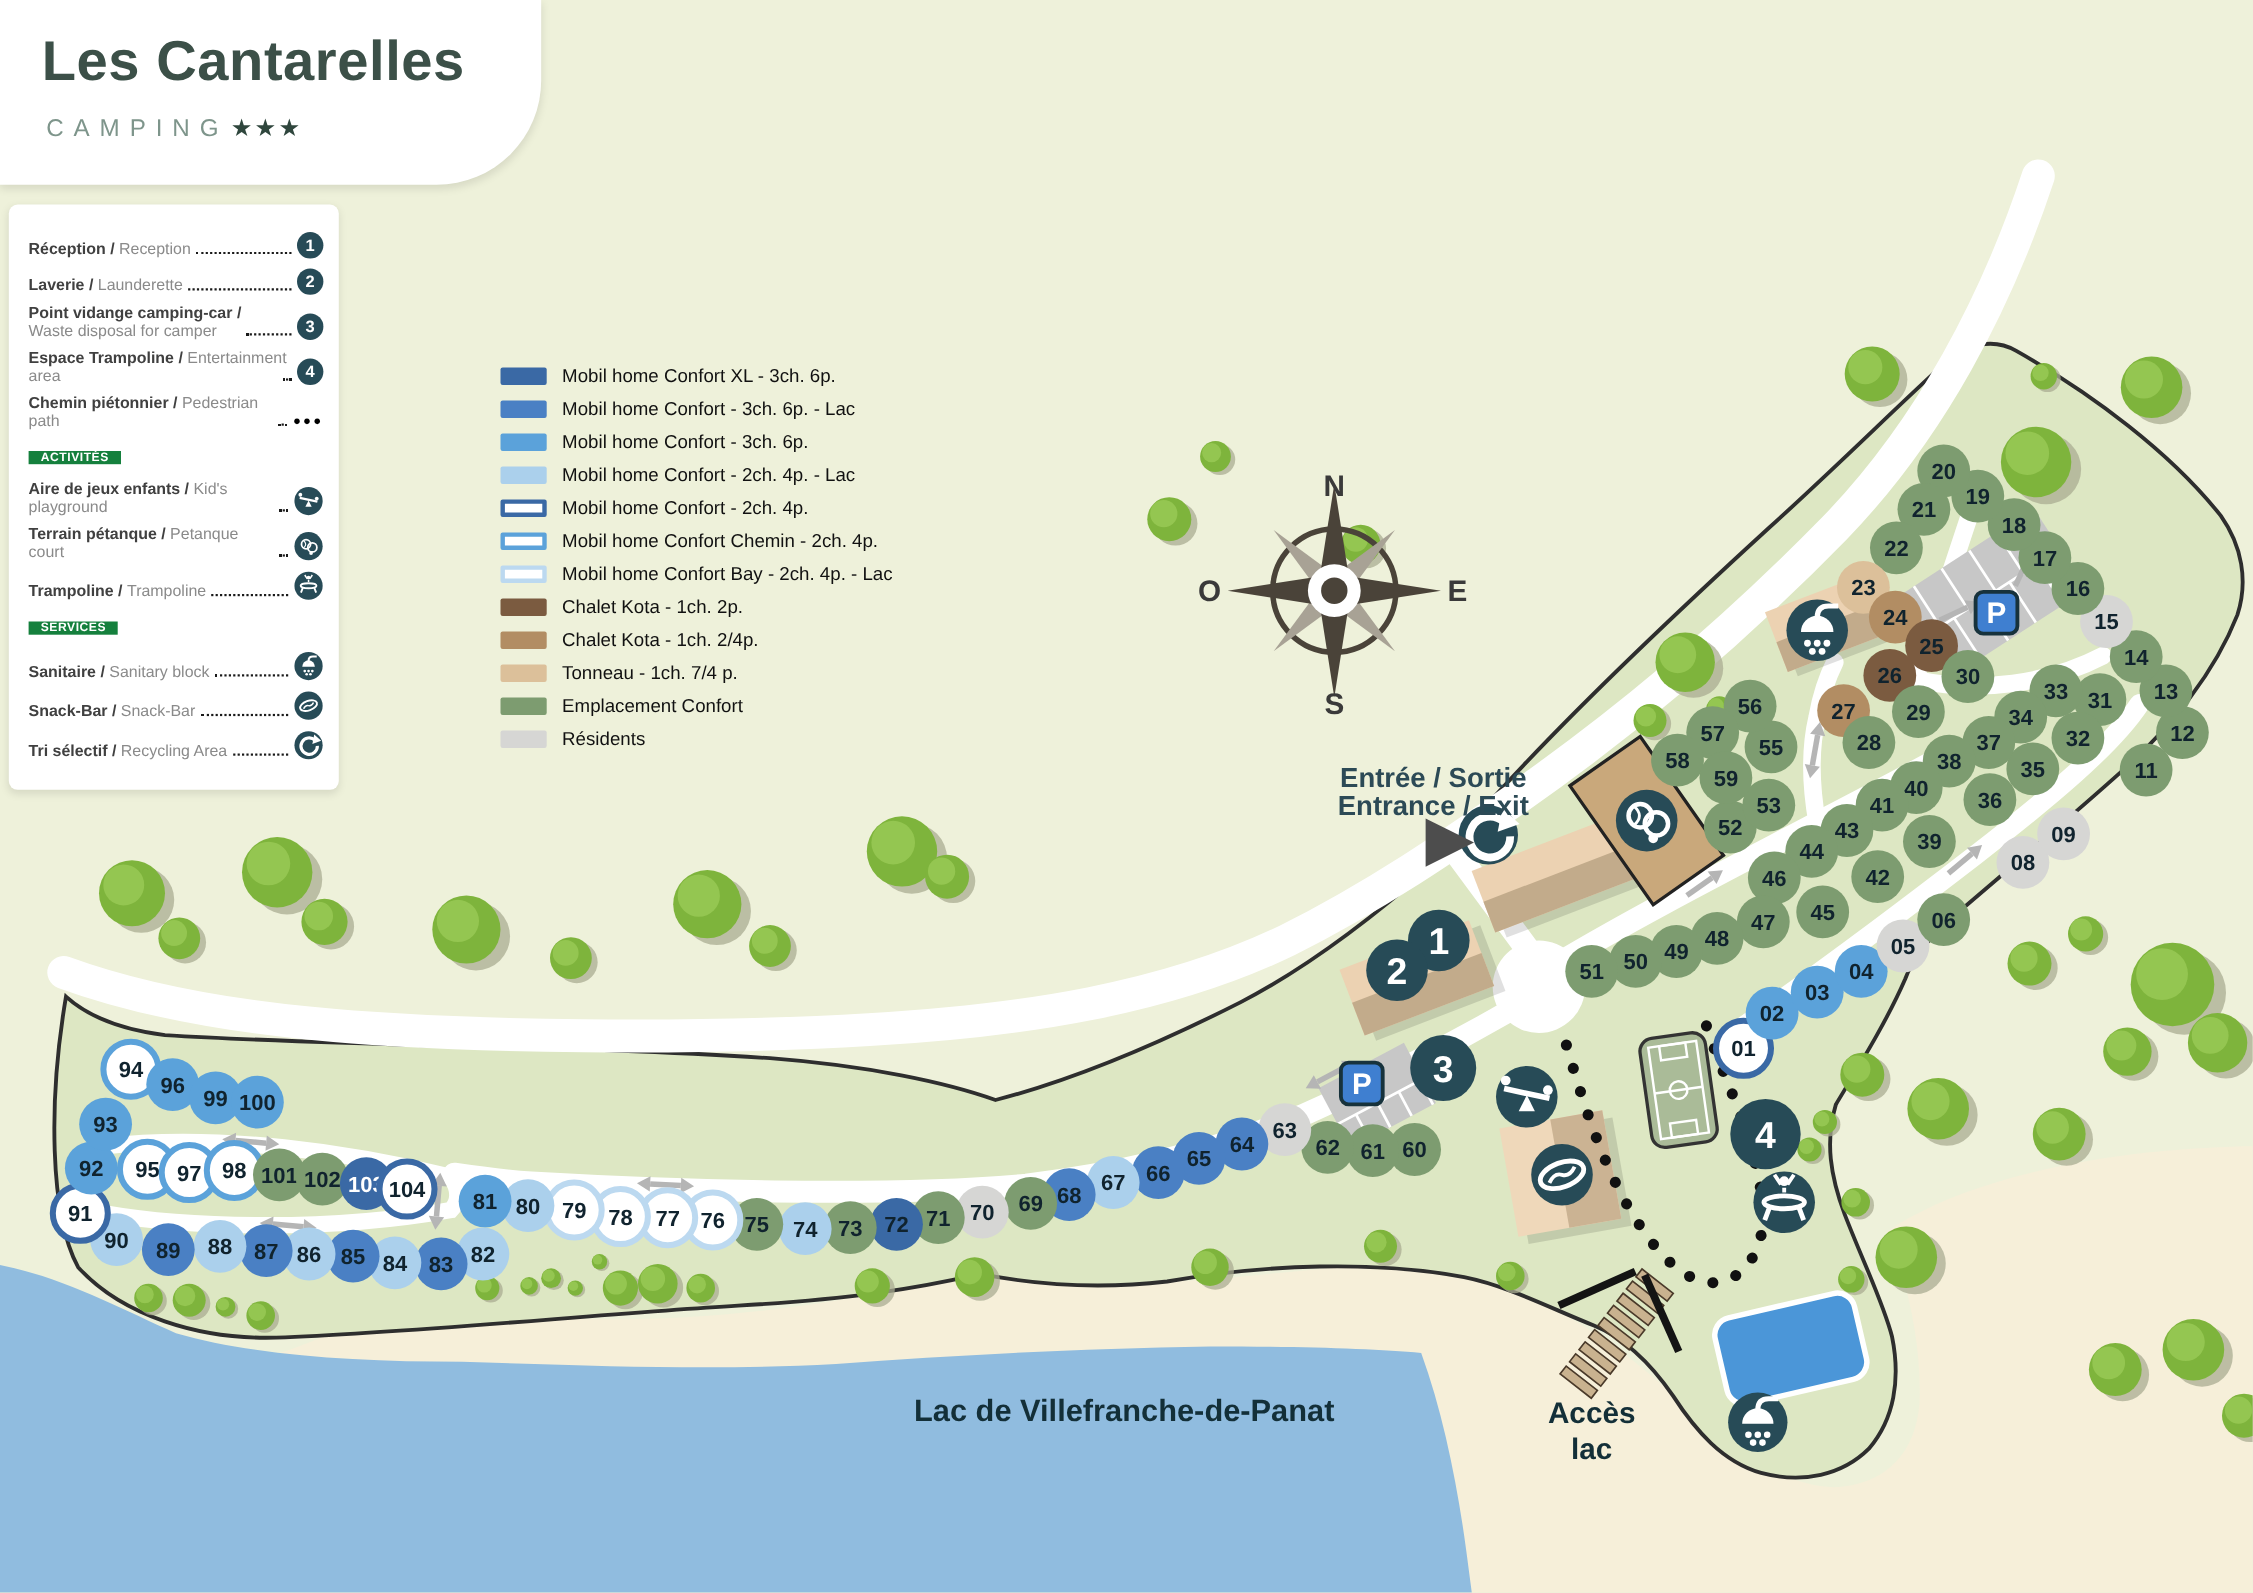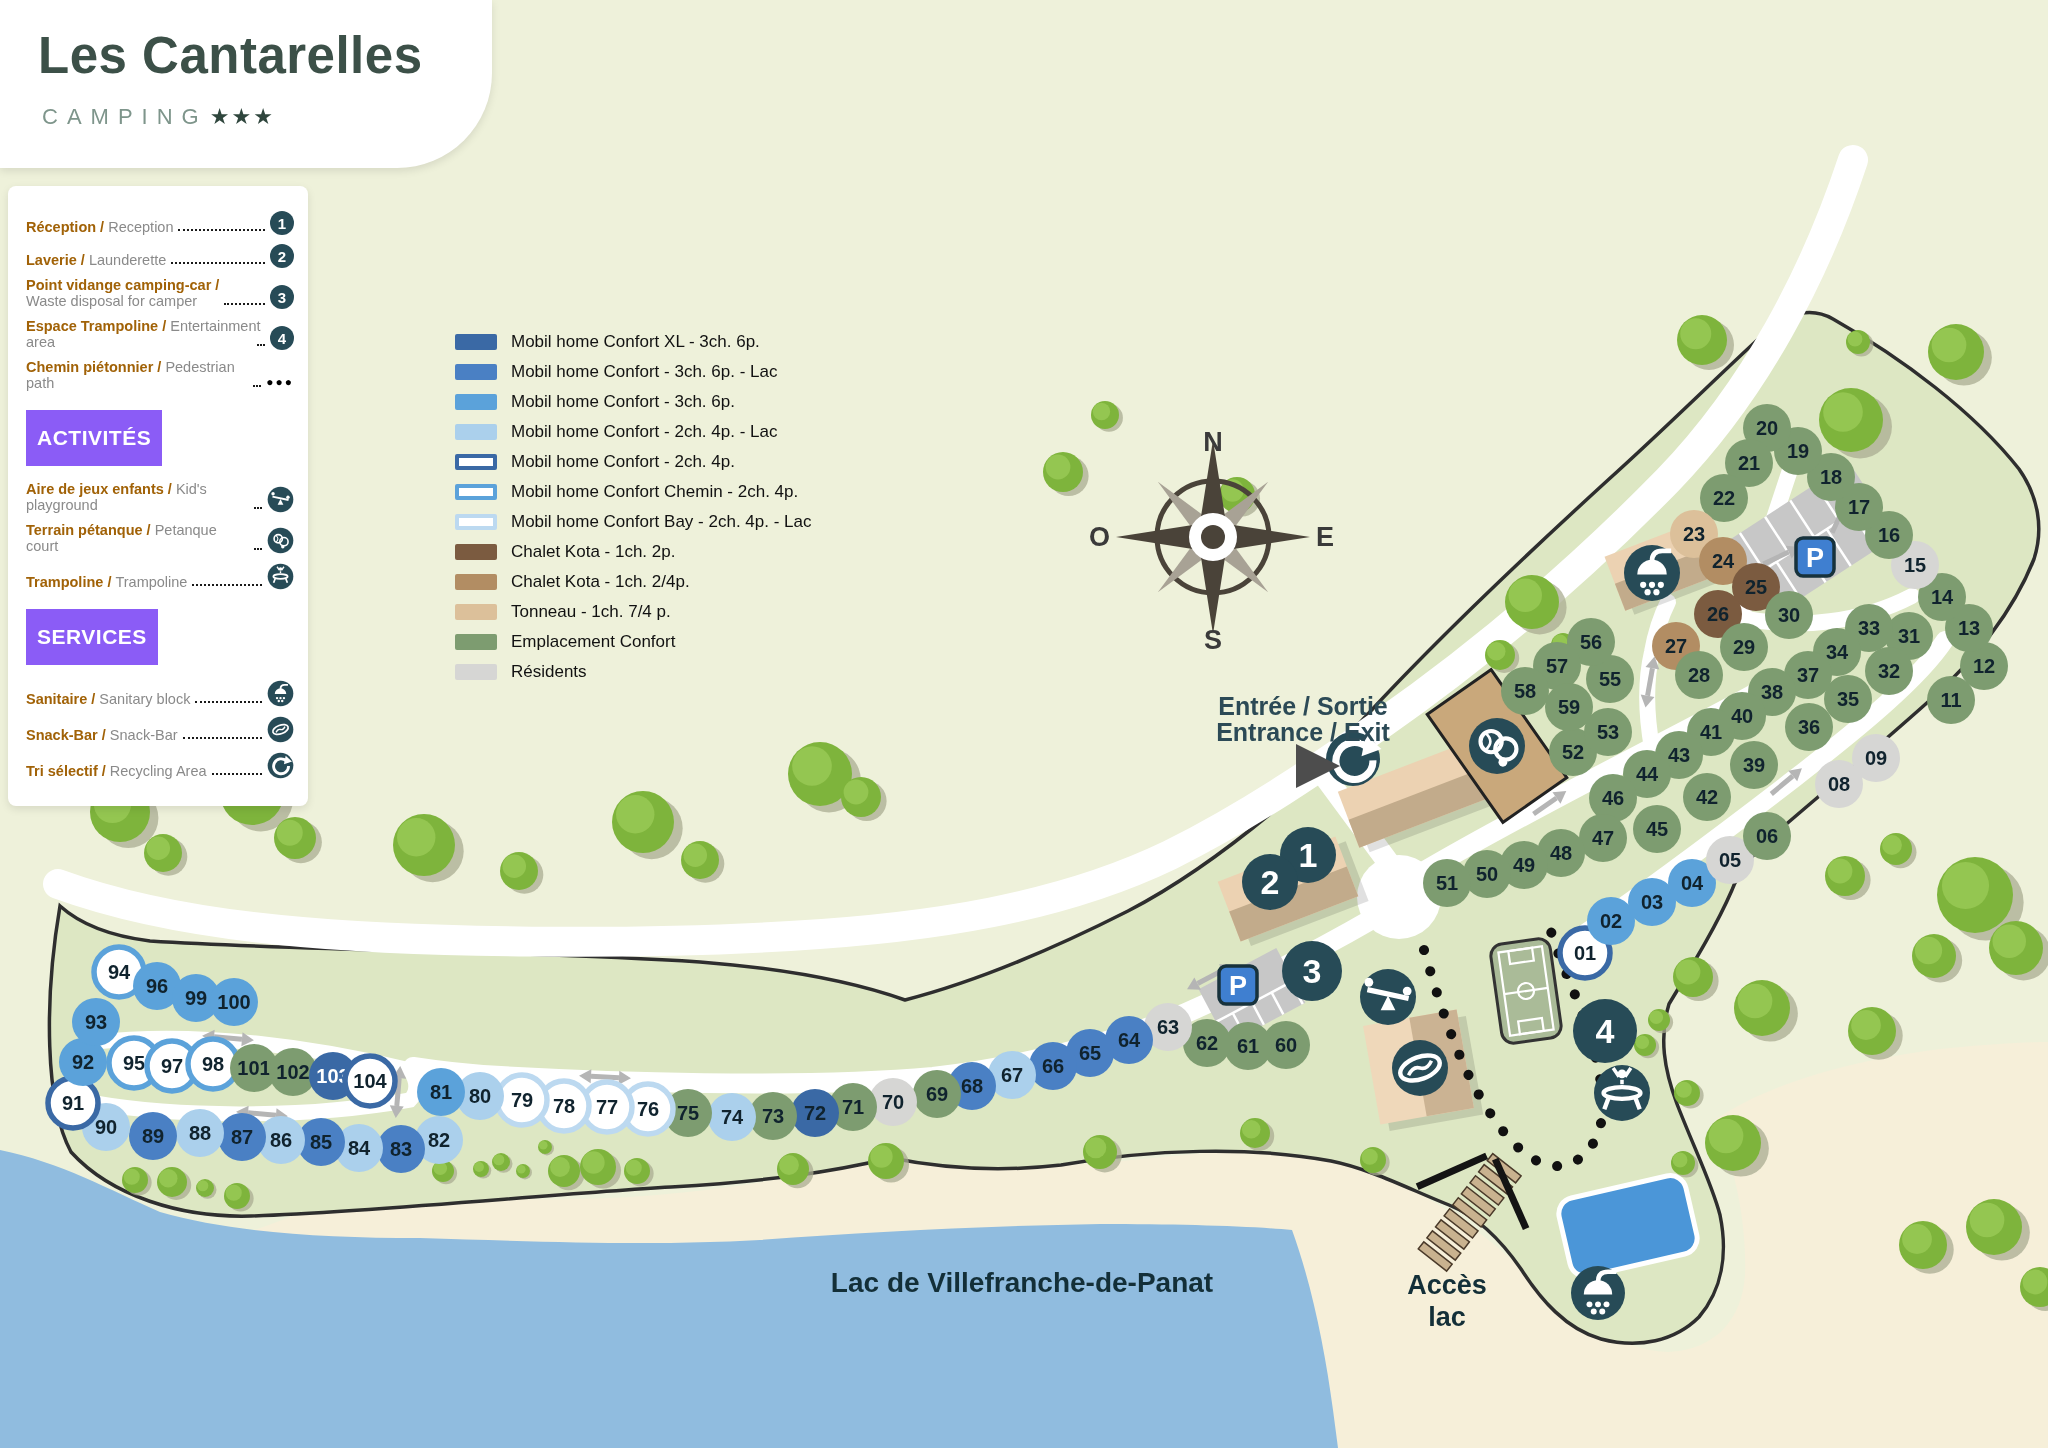--- a/index.html
+++ b/index.html
@@ -15,29 +15,29 @@
   .logo-sub{position:absolute;left:42px;top:104px;font-size:22px;font-weight:normal;
             color:#7e958b;letter-spacing:9px;}
   .logo-stars{color:#2f463d;letter-spacing:2px;margin-left:2px;}
 
   
   .legend-panel{position:absolute;left:8px;top:186px;width:300px;background:#ffffff;
                 border-radius:8px;padding:16px 14px 18px 18px;box-sizing:border-box;
                 box-shadow:0 3px 8px rgba(0,0,0,.10);}
   .leg-row{display:flex;align-items:flex-end;margin:9px 0;font-size:14.5px;color:#111;}
   .leg-lines{display:flex;flex-direction:column;flex:0 1 auto;min-width:0;}
-  .leg-fr{font-weight:bold;color:#a16207;white-space:nowrap;}
+  .leg-fr{font-weight:bold;color:#404040;white-space:nowrap;}
   .leg-en{color:#8a8a8a;}
   .leg-dots{flex:1 1 8px;border-bottom:2px dotted #1a1a1a;margin:0 5px 4px 5px;min-width:8px;}
   .leg-badge{flex:0 0 auto;width:24px;height:24px;border-radius:50%;background:#274b57;color:#fff;
              font-weight:bold;font-size:15px;display:flex;align-items:center;justify-content:center;}
   .leg-dotsym{flex:0 0 auto;color:#000;font-size:12px;letter-spacing:2px;font-weight:bold;margin-bottom:2px;}
   .leg-icon{flex:0 0 auto;width:27px;height:27px;}
-  .sect{display:inline-block;background:#8b5cf6;color:#fff;font-weight:bold;font-size:21px;
-        padding:16px 11px;margin:10px 0 6px 0;letter-spacing:.5px;}
+  .sect{display:inline-block;background:#15803d;color:#fff;font-weight:bold;font-size:11px;
+        padding:0 11px;margin:10px 0 6px 0;letter-spacing:.5px;}
 
   
   .accom{position:absolute;left:455px;top:327px;}
   .accom-row{display:flex;align-items:center;height:30px;text-align:right;}
   .accom-swatch{width:42px;height:16px;border-radius:2px;flex:0 0 auto;box-sizing:border-box;}
   .accom-label{margin-left:14px;font-size:17px;color:#111;white-space:nowrap;}
 </style>
 </head>
 <body>
 

